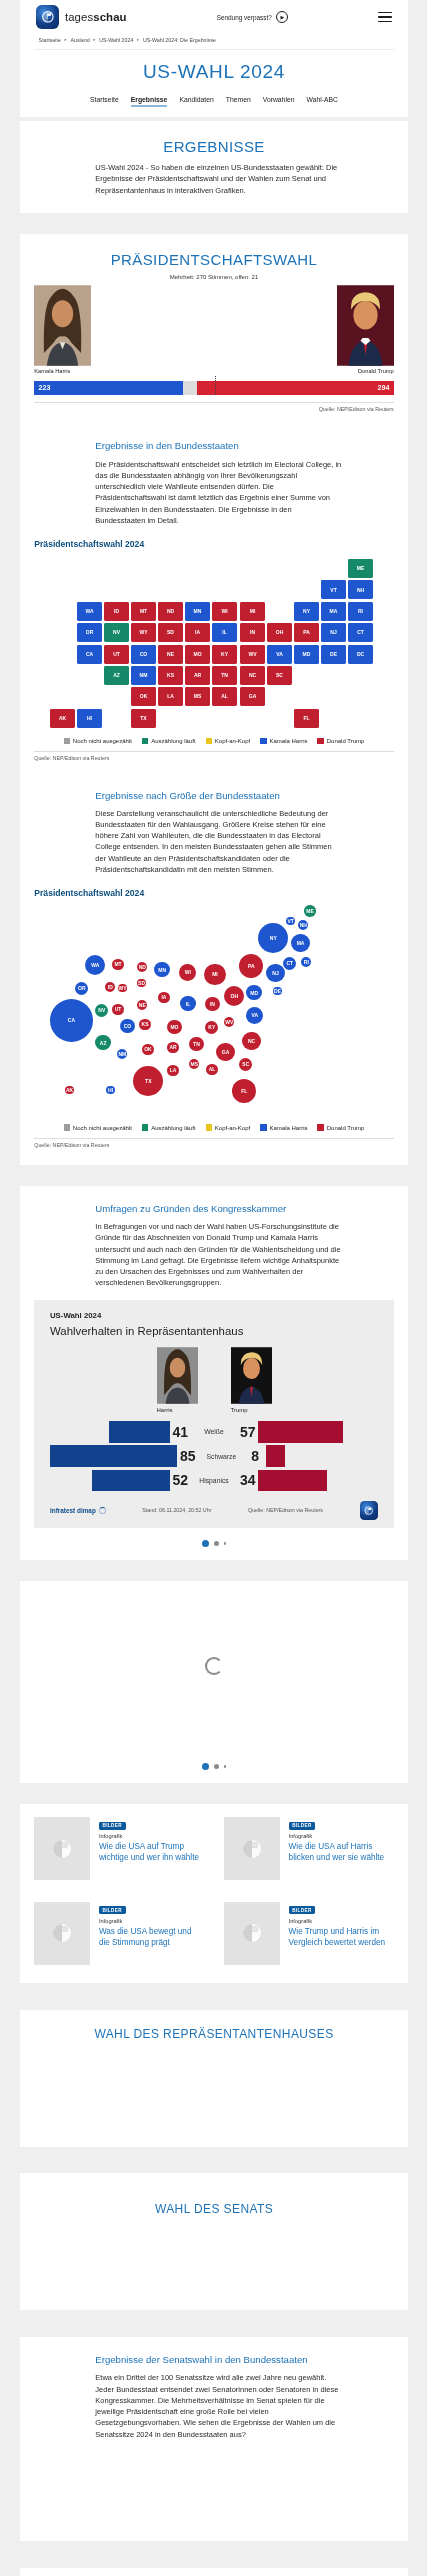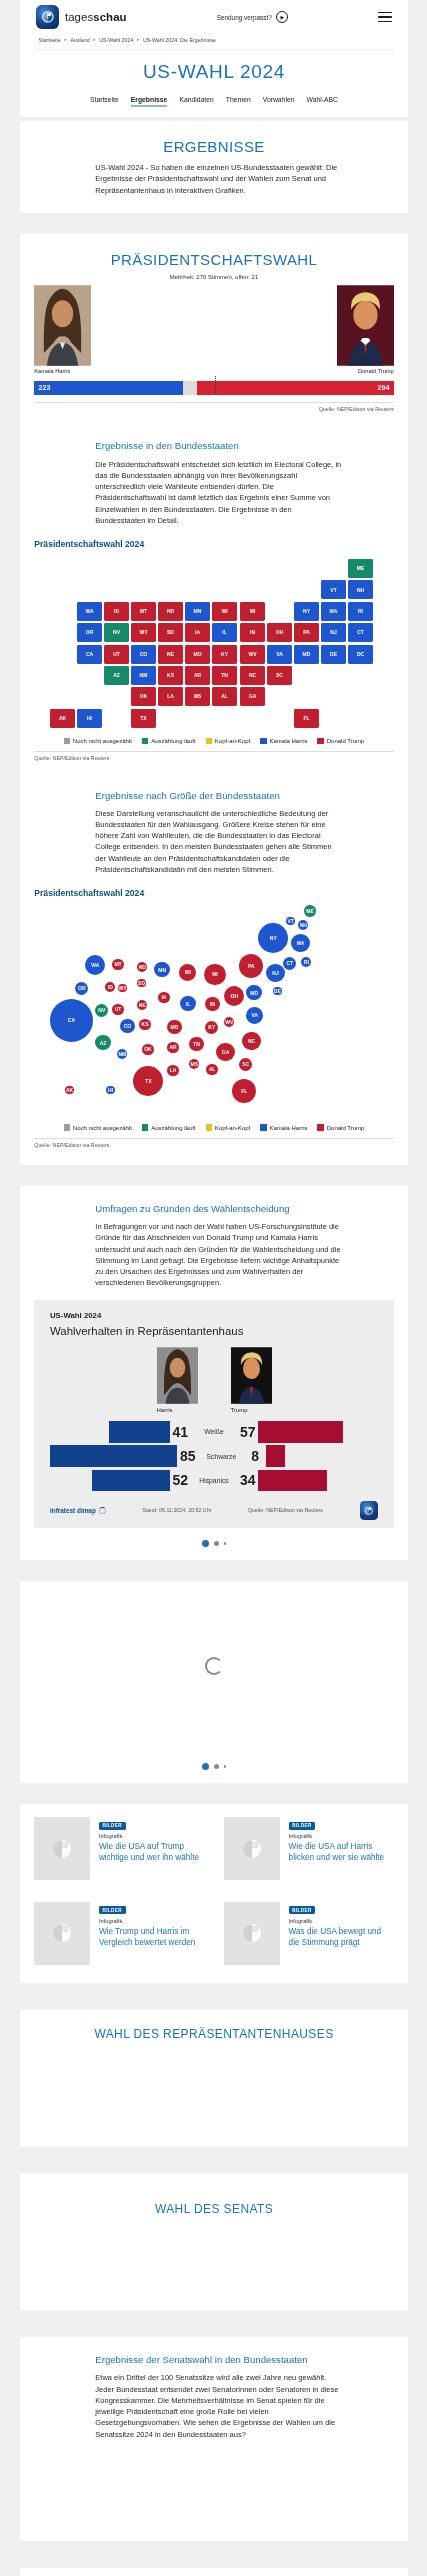--- a/index.html
+++ b/index.html
@@ -339,21 +339,21 @@
       <span class="item">
         <span class="sw" style="background: rgb(192, 31, 47);"></span>
         <span>Donald Trump</span>
       </span>
     </div>
   <div class="divider"></div>
   <div class="quelle" style="padding-bottom:13px;">Quelle: NEP/Edison via Reuters</div>
 </div>
 
 <div class="card">
-  <div class="subhead" style="margin-top:0; padding-top:17px;">Umfragen zu Gründen des Wahlentscheidung</div>
+  <div class="subhead" style="margin-top:0; padding-top:17px;">Umfragen zu Gründen des Kongresskammer</div>
   <p class="para">In Befragungen vor und nach der Wahl haben US-Forschungsinstitute die Gründe für das Abschneiden von Donald Trump und Kamala Harris untersucht und auch nach den Gründen für die Wahlentscheidung und die Stimmung im Land gefragt. Die Ergebnisse liefern wichtige Anhaltspunkte zu den Ursachen des Ergebnisses und zum Wahlverhalten der verschiedenen Bevölkerungsgruppen.</p>
 
   <div class="infographic">
     <div class="ig-kicker">US-Wahl 2024</div>
     <div class="ig-title">Wahlverhalten in Repräsentantenhaus</div>
     <div class="ig-photos">
       <div class="ig-photo">
         <svg viewBox="0 0 58 80">
             <rect width="58" height="80" fill="#8d8d8d"></rect>
             <path d="M10 68 Q9 20 17 11 Q23 3 29 3 Q35 3 41 11 Q49 20 48 68 L38 56 Q33 50 29 51 Q25 50 20 56 Z" fill="#3a2a1c"></path>
@@ -465,31 +465,31 @@
         <div><span class="badge">BILDER</span><div class="t-kicker">Infografik</div><div class="t-title">Wie die USA auf Harris blicken und wer sie wählte</div></div>
       </div>
       <div class="teaser">
         <div class="thumb">
           <svg width="24" height="24" viewBox="0 0 24 24">
             <circle cx="12" cy="12" r="9" fill="#fff" opacity="0.85"></circle>
             <path d="M12 3 a9 9 0 0 0 0 18 Z" fill="#d0d0d0"></path>
             <rect x="11.3" y="5.8" width="6" height="4.4" fill="#e8e8e8" stroke="#c4c4c4" stroke-width="0.5"></rect>
           </svg>
         </div>
-        <div><span class="badge">BILDER</span><div class="t-kicker">Infografik</div><div class="t-title">Wie Trump und Harris im Vergleich bewertet werden</div></div>
+        <div><span class="badge">BILDER</span><div class="t-kicker">Infografik</div><div class="t-title">Was die USA bewegt und die Stimmung prägt</div></div>
       </div>
       <div class="teaser">
         <div class="thumb">
           <svg width="24" height="24" viewBox="0 0 24 24">
             <circle cx="12" cy="12" r="9" fill="#fff" opacity="0.85"></circle>
             <path d="M12 3 a9 9 0 0 0 0 18 Z" fill="#d0d0d0"></path>
             <rect x="11.3" y="5.8" width="6" height="4.4" fill="#e8e8e8" stroke="#c4c4c4" stroke-width="0.5"></rect>
           </svg>
         </div>
-        <div><span class="badge">BILDER</span><div class="t-kicker">Infografik</div><div class="t-title">Was die USA bewegt und die Stimmung prägt</div></div>
+        <div><span class="badge">BILDER</span><div class="t-kicker">Infografik</div><div class="t-title">Wie Trump und Harris im Vergleich bewertet werden</div></div>
       </div>
     </div>
 </div>
 
 <div class="gap8"></div>
 
 <div class="card" style="height:137px;">
   <div class="h-section small">WAHL DES REPRÄSENTANTENHAUSES</div>
 </div>
 

